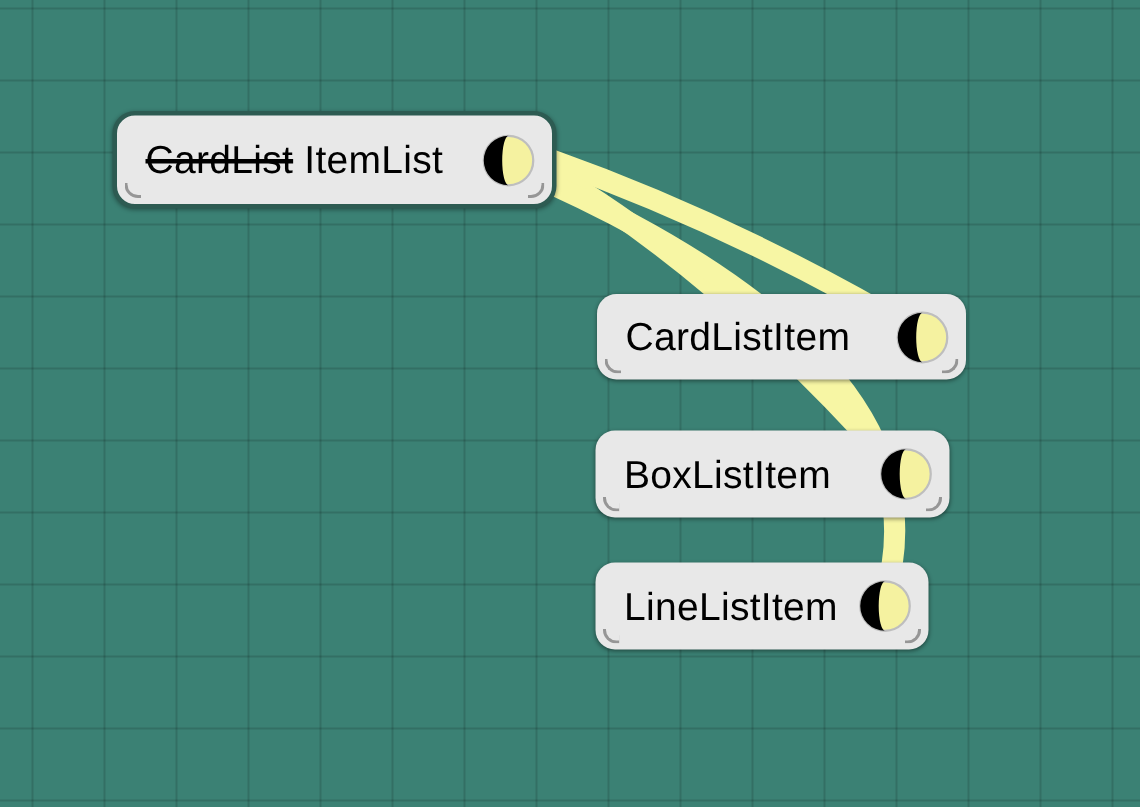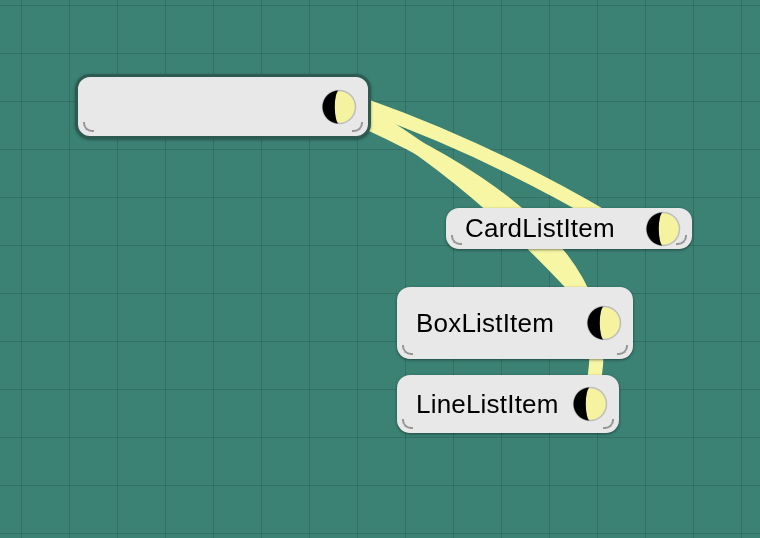--- a/index.html
+++ b/index.html
@@ -79,41 +79,42 @@
 </head>
 <body>
 
 <div class="canvas">
   <svg id="edges" width="760" height="538">
       <path d="M 366 106 Q 490 150 612 222"></path>
       <path d="M 366 114 Q 480 180 598 313"></path>
       <path d="M 366 122 Q 635 245 590 397"></path>
     </svg>
 <div class="card selected" style="left: 75px; top: 74px; width: 296px; height: 65px;">
+    <span class="card-label"><span class="strike">CardList</span> <span>ItemList</span></span>
     <span class="moon">
       <svg viewBox="0 0 36 36" width="36" height="36">
         <circle class="moon-light" cx="18" cy="18" r="16.5"></circle>
         <path class="moon-dark" d="M 18 1.5 A 16.5 16.5 0 0 0 18 34.5 A 4.2 16.5 0 0 1 18 1.5 Z"></path>
       </svg>
     </span>
     <span class="corner l"></span>
     <span class="corner r"></span>
   </div>
-    <div class="card" style="left: 398px; top: 208px; width: 246px; height: 41px; margin-left: 48px;">
+    <div class="card" style="left: 398px; top: 196px; width: 246px; height: 57px;">
     <span class="card-label"><span>CardListItem</span></span>
     <span class="moon">
       <svg viewBox="0 0 36 36" width="36" height="36">
         <circle class="moon-light" cx="18" cy="18" r="16.5"></circle>
         <path class="moon-dark" d="M 18 1.5 A 16.5 16.5 0 0 0 18 34.5 A 4.2 16.5 0 0 1 18 1.5 Z"></path>
       </svg>
     </span>
     <span class="corner l"></span>
     <span class="corner r"></span>
   </div>
-    <div class="card" style="left: 397px; top: 287px; width: 236px; height: 72px;">
+    <div class="card" style="left: 397px; top: 287px; width: 236px; height: 58px;">
     <span class="card-label"><span>BoxListItem</span></span>
     <span class="moon">
       <svg viewBox="0 0 36 36" width="36" height="36">
         <circle class="moon-light" cx="18" cy="18" r="16.5"></circle>
         <path class="moon-dark" d="M 18 1.5 A 16.5 16.5 0 0 0 18 34.5 A 4.2 16.5 0 0 1 18 1.5 Z"></path>
       </svg>
     </span>
     <span class="corner l"></span>
     <span class="corner r"></span>
   </div>

